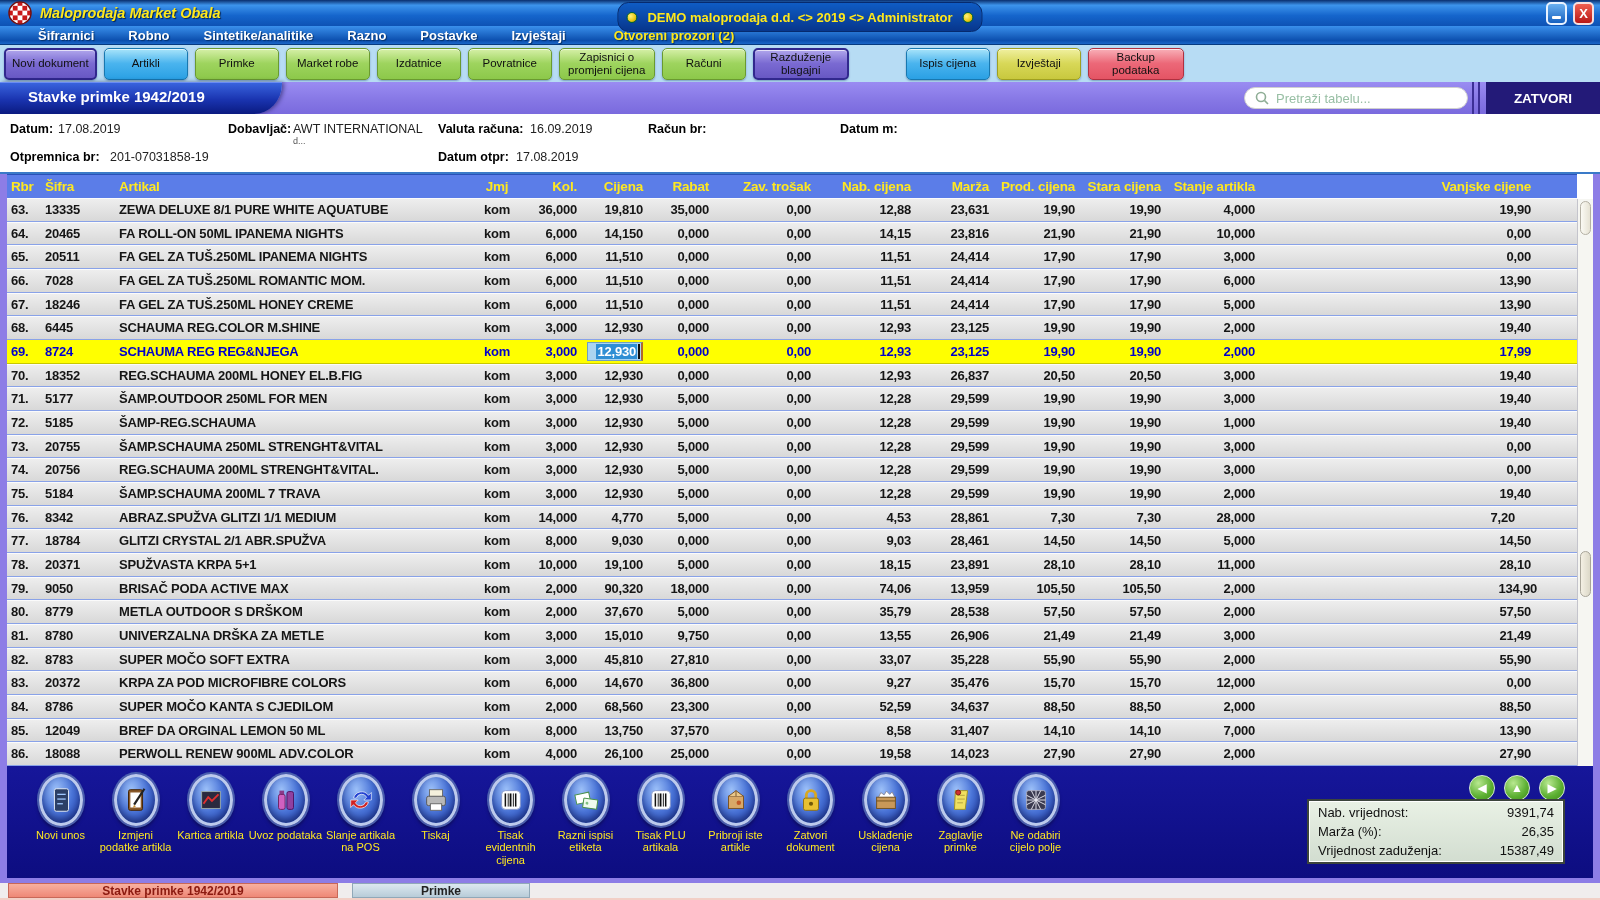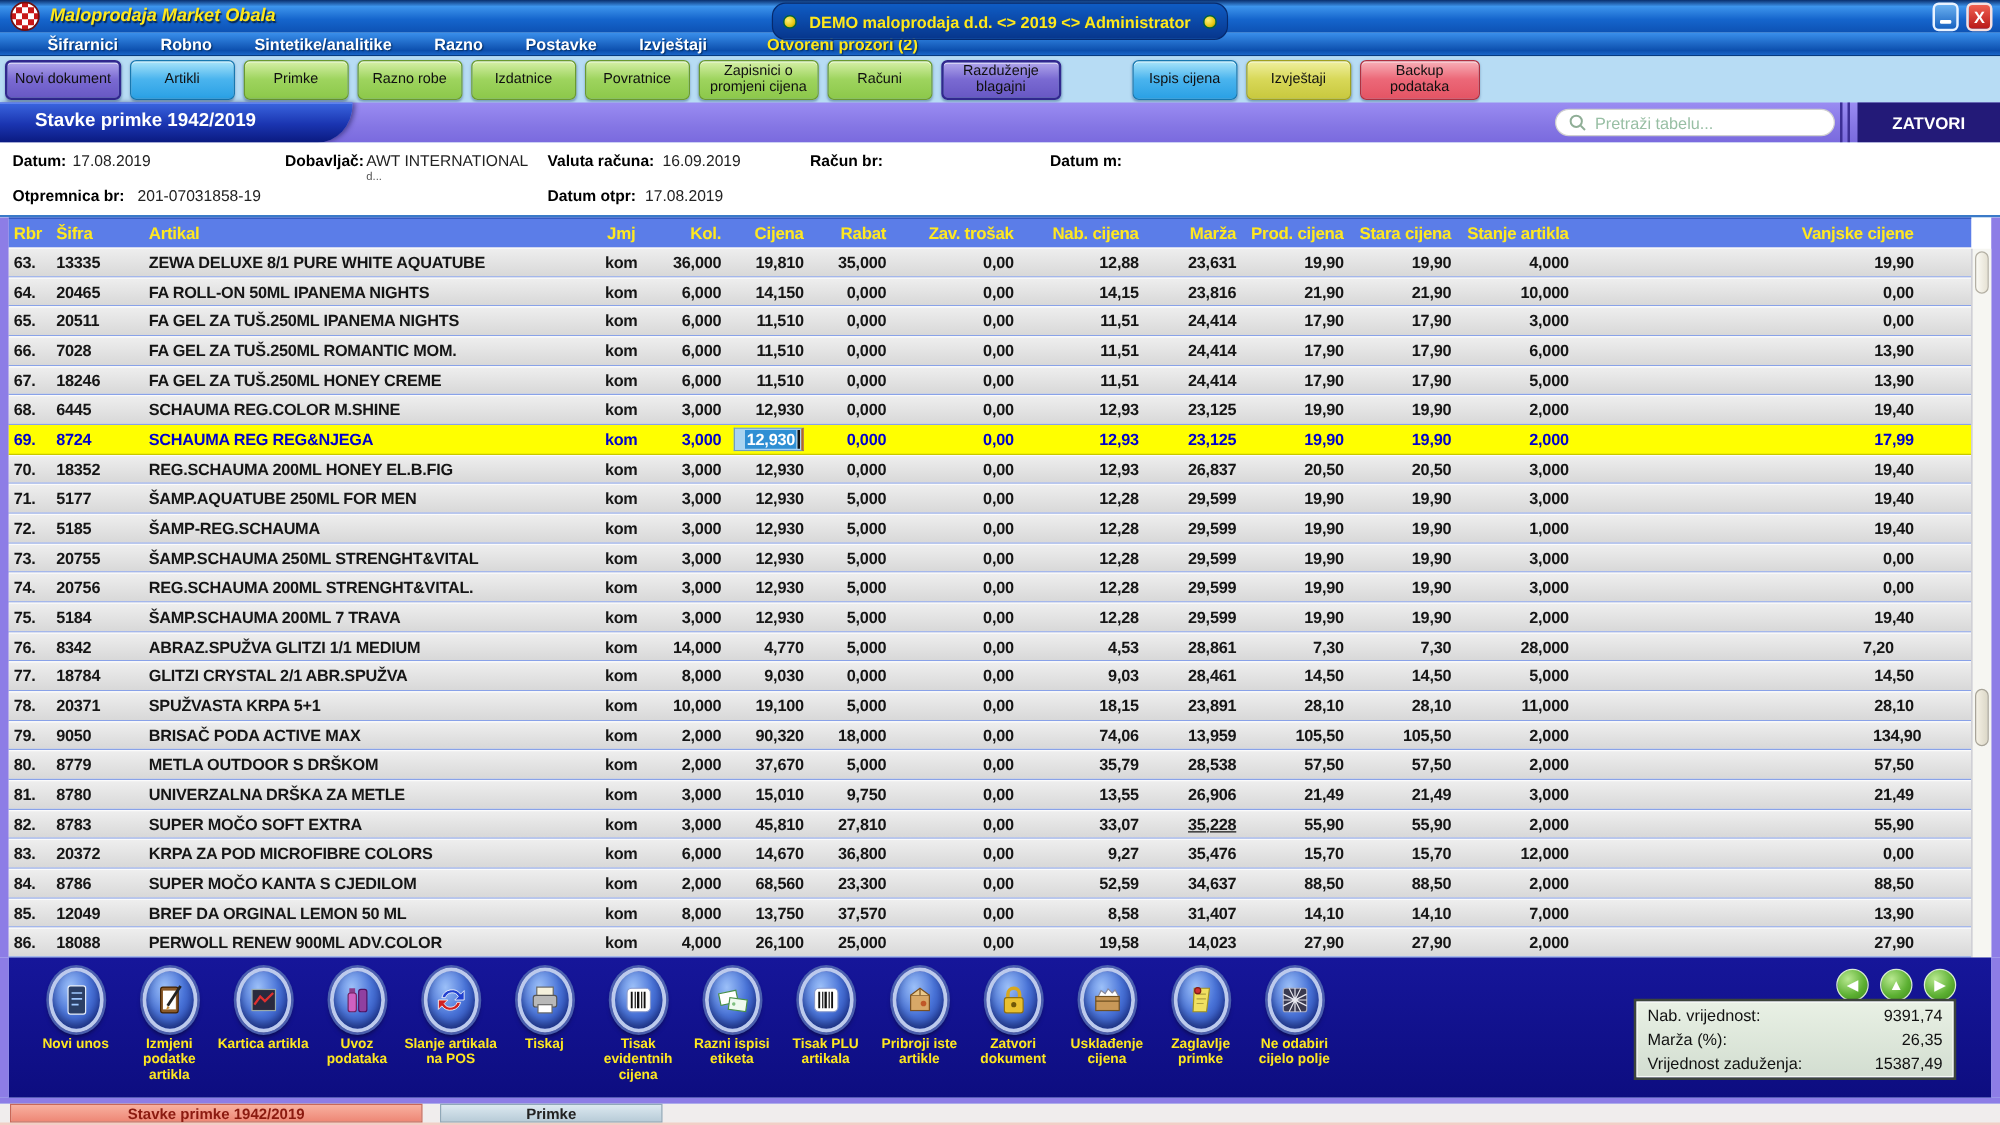--- a/index.html
+++ b/index.html
@@ -82,21 +82,21 @@
   .scrollbar { position:absolute; right:0; top:25px; bottom:0; width:16px; background:#f6f6f2; border-left:1px solid #c4c4cc; }
   .scroll-thumb { position:absolute; left:2px; width:11px; height:46px; top:62%;
     background:linear-gradient(90deg,#f4f0e4,#dcd8c8); border:1px solid #a8a498; border-radius:6px; cursor:grab; }
   .scroll-top-nub { position:absolute; left:2px; width:11px; height:34px; top:2px;
     background:linear-gradient(90deg,#fbfaf4,#e6e2d4); border:1px solid #b4b0a4; border-radius:6px; }
 
   
   .bottom-bar { height:112px; background:linear-gradient(180deg,#16169a,#0d0d80);
     border-left:7px solid #8d7de6; border-right:7px solid #8d7de6; position:relative; }
   .icon-row { display:flex; padding:8px 0 0 16px; }
-  .ic-item { width:75px; display:flex; flex-direction:column; align-items:center; cursor:pointer;font-weight:bold; }
+  .ic-item { width:75px; display:flex; flex-direction:column; align-items:center; cursor:pointer; }
   .oval { width:44px; height:52px; border-radius:50%;
     background:radial-gradient(ellipse at 38% 28%, #9cc0f8 0%, #4a74d8 48%, #1e3cae 100%);
     border:3px solid #bccaec; box-shadow:0 0 0 2px #4a5fae, 0 3px 4px rgba(0,0,0,.55), inset 0 -4px 7px rgba(0,0,40,.45);
     display:flex; align-items:center; justify-content:center; }
   .ic-label { margin-top:3px; color:#ffe820; font-size:11px; line-height:1.12; text-align:center; max-width:78px; }
   .nav-arrows { position:absolute; top:9px; right:28px; display:flex; gap:9px; }
   .nav-btn { width:26px; height:26px; border-radius:50%; border:1px solid #d8ecd0;
     background:radial-gradient(circle at 35% 30%, #b8e890, #5cb032 58%, #3c8818);
     color:#fff; font-size:12px; display:flex; align-items:center; justify-content:center; cursor:pointer; }
   .summary { position:absolute; right:28px; bottom:14px; width:258px;
@@ -167,21 +167,21 @@
       <div class="menu-item">Razno</div>
       <div class="menu-item">Postavke</div>
       <div class="menu-item">Izvještaji</div>
       <div class="menu-item open-windows">Otvoreni prozori (2)</div>
     </div>
 
   <div class="toolbar" id="toolbar">
       <div class="tb-btn tb-purple">Novi dokument</div>
       <div class="tb-btn tb-cyan">Artikli</div>
       <div class="tb-btn tb-green">Primke</div>
-      <div class="tb-btn tb-green">Razno robe</div>
+      <div class="tb-btn tb-green">Market robe</div>
       <div class="tb-btn tb-green">Izdatnice</div>
       <div class="tb-btn tb-green">Povratnice</div>
       <div class="tb-btn tb-green">Zapisnici o promjeni cijena</div>
       <div class="tb-btn tb-green">Računi</div>
       <div class="tb-btn tb-purple">Razduženje blagajni</div>
       <div class="tb-btn tb-cyan gap">Ispis cijena</div>
       <div class="tb-btn tb-yellow">Izvještaji</div>
       <div class="tb-btn tb-red">Backup podataka</div>
     </div>
 
@@ -362,21 +362,21 @@
           <div class="cell a-right" style="width: 100px;">12,93</div>
           <div class="cell a-right" style="width: 78px;">26,837</div>
           <div class="cell a-right" style="width: 86px;">20,50</div>
           <div class="cell a-right" style="width: 86px;">20,50</div>
           <div class="cell a-right" style="width: 94px;">3,000</div>
           <div class="cell a-right" style="flex: 1 1 0%; padding-right: 46px;">19,40</div>
         </div>
         <div class="trow">
           <div class="cell a-left" style="width: 34px;">71.</div>
           <div class="cell a-left" style="width: 74px;">5177</div>
-          <div class="cell a-left" style="width: 360px;">ŠAMP.AQUATUBE 250ML FOR MEN</div>
+          <div class="cell a-left" style="width: 360px;">ŠAMP.OUTDOOR 250ML FOR MEN</div>
           <div class="cell a-center" style="width: 46px;">kom</div>
           <div class="cell a-right" style="width: 62px;">3,000</div>
           <div class="cell a-right" style="width: 66px;">12,930</div>
           <div class="cell a-right" style="width: 66px;">5,000</div>
           <div class="cell a-right" style="width: 102px;">0,00</div>
           <div class="cell a-right" style="width: 100px;">12,28</div>
           <div class="cell a-right" style="width: 78px;">29,599</div>
           <div class="cell a-right" style="width: 86px;">19,90</div>
           <div class="cell a-right" style="width: 86px;">19,90</div>
           <div class="cell a-right" style="width: 94px;">3,000</div>
@@ -545,21 +545,21 @@
         <div class="trow">
           <div class="cell a-left" style="width: 34px;">82.</div>
           <div class="cell a-left" style="width: 74px;">8783</div>
           <div class="cell a-left" style="width: 360px;">SUPER MOČO SOFT EXTRA</div>
           <div class="cell a-center" style="width: 46px;">kom</div>
           <div class="cell a-right" style="width: 62px;">3,000</div>
           <div class="cell a-right" style="width: 66px;">45,810</div>
           <div class="cell a-right" style="width: 66px;">27,810</div>
           <div class="cell a-right" style="width: 102px;">0,00</div>
           <div class="cell a-right" style="width: 100px;">33,07</div>
-          <div class="cell a-right" style="width: 78px; text-decoration: underline;">35,228</div>
+          <div class="cell a-right" style="width: 78px;">35,228</div>
           <div class="cell a-right" style="width: 86px;">55,90</div>
           <div class="cell a-right" style="width: 86px;">55,90</div>
           <div class="cell a-right" style="width: 94px;">2,000</div>
           <div class="cell a-right" style="flex: 1 1 0%; padding-right: 46px;">55,90</div>
         </div>
         <div class="trow">
           <div class="cell a-left" style="width: 34px;">83.</div>
           <div class="cell a-left" style="width: 74px;">20372</div>
           <div class="cell a-left" style="width: 360px;">KRPA ZA POD MICROFIBRE COLORS</div>
           <div class="cell a-center" style="width: 46px;">kom</div>

